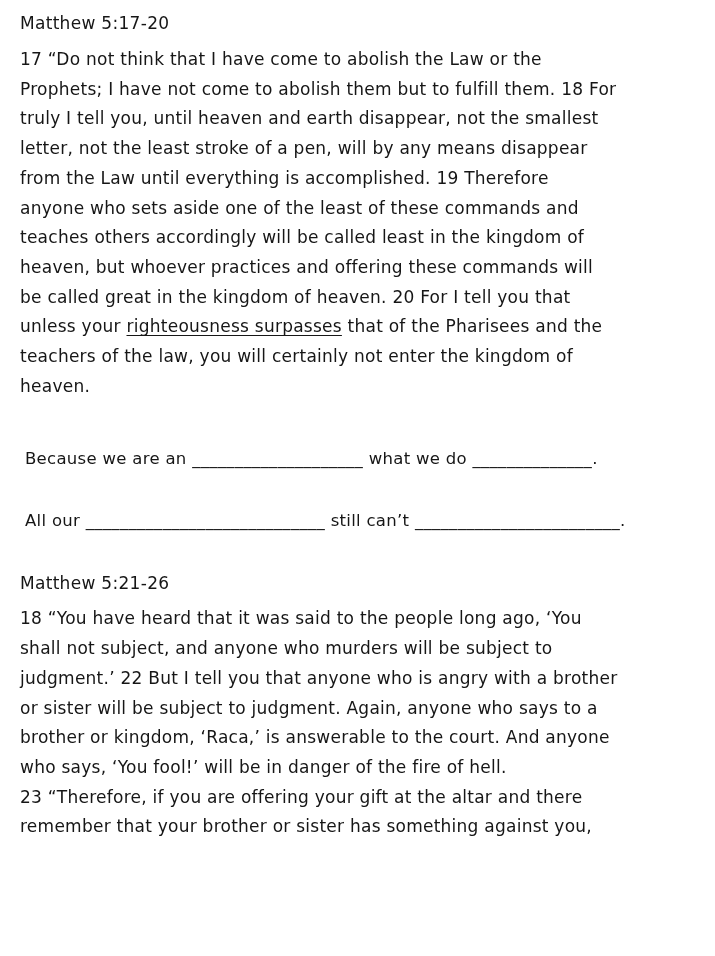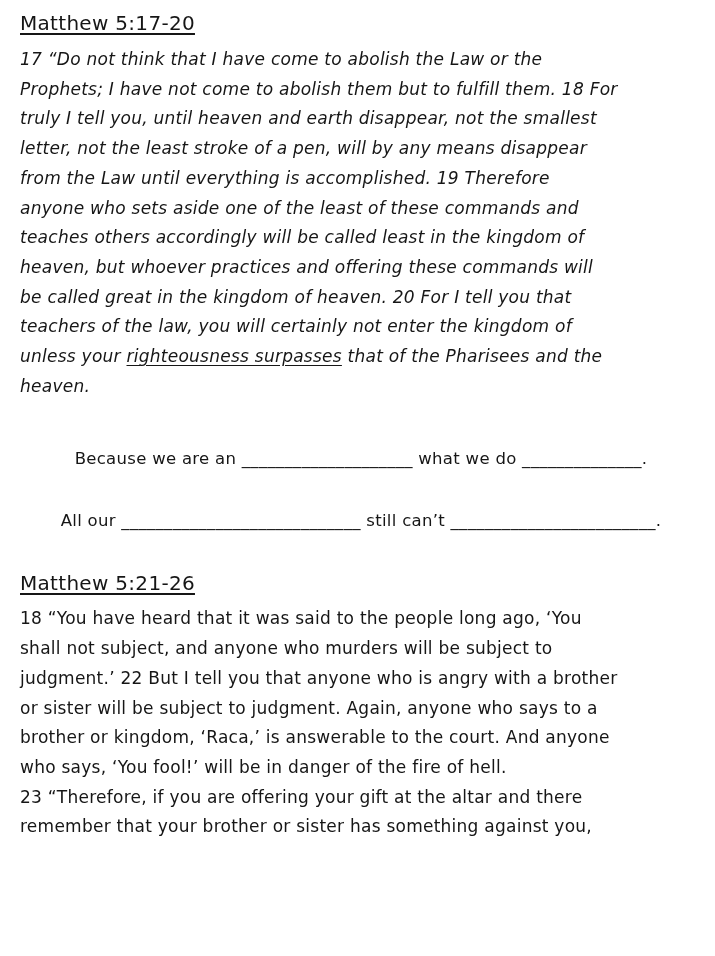--- a/index.html
+++ b/index.html
@@ -12,51 +12,49 @@
     width: 715px;
     height: 956px;
     background: #ffffff;
     color: #161616;
     font-family: "DejaVu Sans", "Liberation Sans", sans-serif;
     box-sizing: border-box;
     padding: 12px 18px 0 20px;
     overflow: hidden;
   }
   .heading {
-    font-size: 20px;
+    font-size: 17px;
     line-height: 22px;
     font-weight: 500;
     margin: 0 0 11px 0;
-    text-decoration: underline;
     text-underline-offset: 3px;
     letter-spacing: 0.3px;
   }
   .passage {
     font-size: 17px;
     line-height: 29.7px;
     letter-spacing: 0.25px;
     margin: 0;
   }
-  .passage.italic { font-style: italic; }
+  .passage.italic { }
   .tline { white-space: pre; }
   .underline-phrase {
     text-decoration: underline;
     text-underline-offset: 3px;
   }
   .fillins {
     margin-top: 47px;
     padding-left: 5px;
     font-size: 16.5px;
   }
   .fill-line {
     line-height: 22px;
     margin: 12px 0 40px 0;
     letter-spacing: 0.3px;
     white-space: pre;
-    text-align: center;
   }
   .fill-line.indented { padding-left: 6px; }
   .section2 { margin-top: 14px; }
   .section2 .heading { margin-bottom: 10px; }
 </style>
 </head>
 <body>
 
 <div class="page">
 
@@ -66,22 +64,22 @@
     <div class="passage italic">
       <div class="tline">17 “Do not think that I have come to abolish the Law or the</div>
       <div class="tline">Prophets; I have not come to abolish them but to fulfill them. 18 For</div>
       <div class="tline">truly I tell you, until heaven and earth disappear, not the smallest</div>
       <div class="tline">letter, not the least stroke of a pen, will by any means disappear</div>
       <div class="tline">from the Law until everything is accomplished. 19 Therefore</div>
       <div class="tline">anyone who sets aside one of the least of these commands and</div>
       <div class="tline">teaches others accordingly will be called least in the kingdom of</div>
       <div class="tline">heaven, but whoever practices and offering these commands will</div>
       <div class="tline">be called great in the kingdom of heaven. 20 For I tell you that</div>
+      <div class="tline"><span>unless your </span><span class="underline-phrase">righteousness surpasses</span><span> that of the Pharisees and the</span></div>
       <div class="tline">teachers of the law, you will certainly not enter the kingdom of</div>
-      <div class="tline"><span>unless your </span><span class="underline-phrase">righteousness surpasses</span><span> that of the Pharisees and the</span></div>
       <div class="tline">heaven.</div>
     </div>
   </div>
 
   <div class="fillins">
     <p class="fill-line">Because we are an ____________________ what we do ______________.</p>
     <p class="fill-line">All our ____________________________ still can’t ________________________.</p>
   </div>
 
   <div class="section2">

